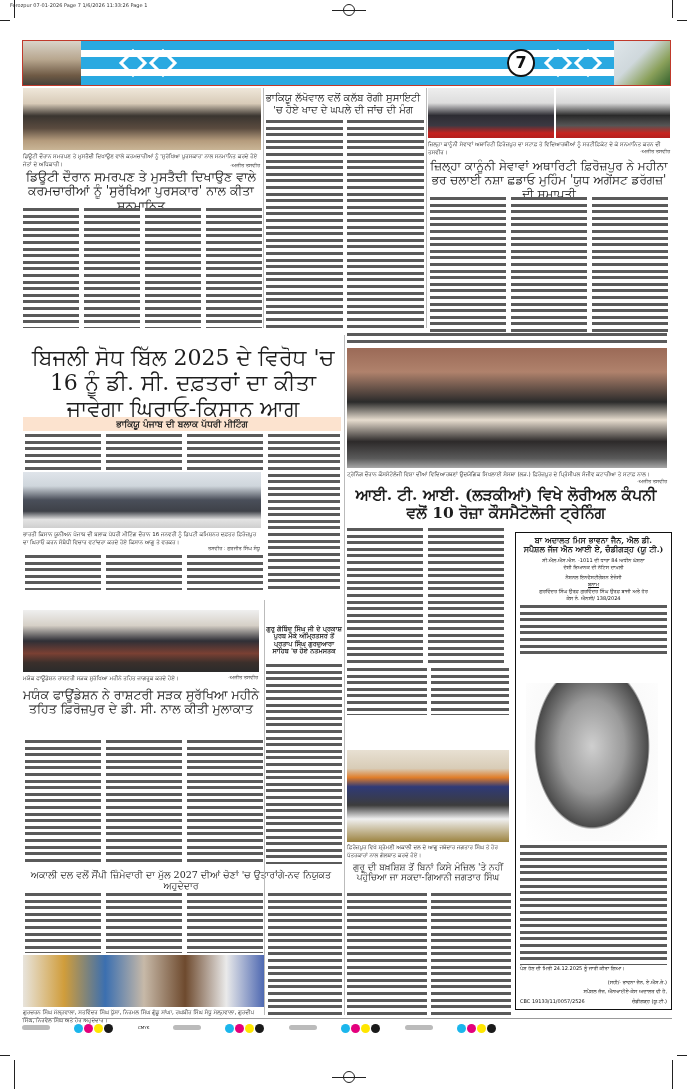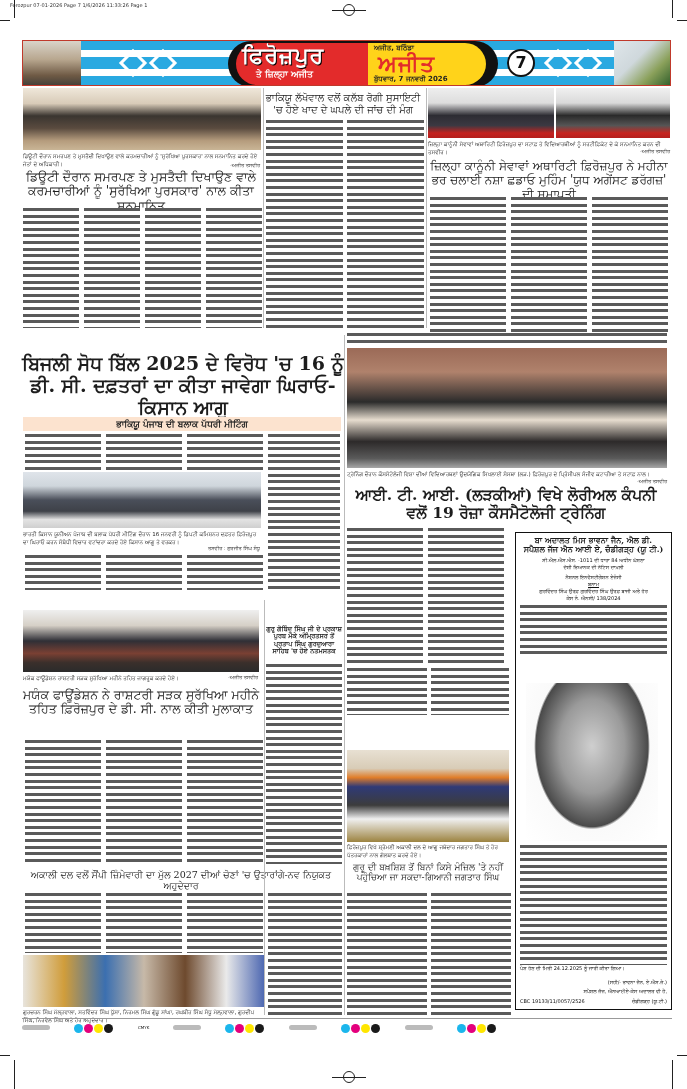--- a/index.html
+++ b/index.html
@@ -53,29 +53,20 @@
 
 <div class="abs mast">
   <div class="band-top"></div>
     <div class="band-bot"></div>
   <div class="diamond" style="left:100px"></div>
   <div class="diamond" style="left:130px"></div>
   <div class="diamond" style="left:525px"></div>
   <div class="diamond" style="left:555px"></div>
   <div class="abs photo-l"></div>
   <div class="abs photo-r"></div>
-  <div class="abs oval">
-    <div class="red"></div>
-      <div class="yel"></div>
-    <div class="abs m-title">ਫਿਰੋਜ਼ਪੁਰ</div>
-    <div class="abs m-sub">ਤੇ ਜ਼ਿਲ੍ਹਾ ਅਜੀਤ</div>
-    <div class="abs m-city">ਅਜੀਤ, ਬਠਿੰਡਾ</div>
-    <div class="abs m-brand">ਅਜੀਤ</div>
-    <div class="abs m-date">ਬੁੱਧਵਾਰ, 7 ਜਨਵਰੀ 2026</div>
-  </div>
   <div class="abs pgnum">7</div>
 </div>
 
 <div class="abs photo" style="left:23px;top:88px;width:238px;height:62px;background:linear-gradient(180deg,#efe7da 0%,#d8cbb8 25%,#3a3530 45%,#5a4b3f 65%,#b59c7d 85%,#c9b596 100%)"></div>
 <div class="abs caption" style="left:23px;top:152px;width:238px">ਡਿਊਟੀ ਦੌਰਾਨ ਸਮਰਪਣ ਤੇ ਮੁਸਤੈਦੀ ਦਿਖਾਉਣ ਵਾਲੇ ਕਰਮਚਾਰੀਆਂ ਨੂੰ 'ਸੁਰੱਖਿਆ ਪੁਰਸਕਾਰ' ਨਾਲ ਸਨਮਾਨਿਤ ਕਰਦੇ ਹੋਏ ਜੇਤਾਂ ਦੇ ਅਧਿਕਾਰੀ।</div>
 <div class="abs credit" style="left:200px;top:162px;width:60px">-ਅਜੀਤ ਤਸਵੀਰ</div>
 <div class="abs hl" style="left:20px;top:170px;width:242px;font-size:12.5px">ਡਿਊਟੀ ਦੌਰਾਨ ਸਮਰਪਣ ਤੇ ਮੁਸਤੈਦੀ ਦਿਖਾਉਣ ਵਾਲੇ ਕਰਮਚਾਰੀਆਂ ਨੂੰ 'ਸੁਰੱਖਿਆ ਪੁਰਸਕਾਰ' ਨਾਲ ਕੀਤਾ ਸਨਮਾਨਿਤ</div>
 <div class="abs body-txt" style="left:23px;top:208px;width:56px;height:120px">
     <span class="txt-fill"></span>
   </div>
@@ -105,21 +96,21 @@
 <div class="abs body-txt" style="left:430px;top:197px;width:76px;height:135px">
     <span class="txt-fill"></span>
   </div>
 <div class="abs body-txt" style="left:511px;top:197px;width:76px;height:135px">
     <span class="txt-fill"></span>
   </div>
 <div class="abs body-txt" style="left:592px;top:197px;width:76px;height:135px">
     <span class="txt-fill"></span>
   </div>
 
-<div class="abs hl" style="left:22px;top:353px;width:322px;font-size:19px;font-weight:bold">ਬਿਜਲੀ ਸੋਧ ਬਿੱਲ 2025 ਦੇ ਵਿਰੋਧ 'ਚ 16 ਨੂੰ ਡੀ. ਸੀ. ਦਫ਼ਤਰਾਂ ਦਾ ਕੀਤਾ ਜਾਵੇਗਾ ਘਿਰਾਓ-ਕਿਸਾਨ ਆਗੂ</div>
+<div class="abs hl" style="left:22px;top:345px;width:322px;font-size:22px;font-weight:normal">ਬਿਜਲੀ ਸੋਧ ਬਿੱਲ 2025 ਦੇ ਵਿਰੋਧ 'ਚ 16 ਨੂੰ ਡੀ. ਸੀ. ਦਫ਼ਤਰਾਂ ਦਾ ਕੀਤਾ ਜਾਵੇਗਾ ਘਿਰਾਓ-ਕਿਸਾਨ ਆਗੂ</div>
 <div class="abs kicker" style="left:23px;top:417px;width:318px;height:14px;font-size:9px;line-height:14px">ਭਾਕਿਯੂ ਪੰਜਾਬ ਦੀ ਬਲਾਕ ਪੱਧਰੀ ਮੀਟਿੰਗ</div>
 <div class="abs body-txt" style="left:25px;top:434px;width:76px;height:36px">
     <span class="txt-fill"></span>
   </div>
 <div class="abs body-txt" style="left:106px;top:434px;width:76px;height:36px">
     <span class="txt-fill"></span>
   </div>
 <div class="abs body-txt" style="left:187px;top:434px;width:76px;height:36px">
     <span class="txt-fill"></span>
   </div>
@@ -157,21 +148,21 @@
 <div class="abs body-txt" style="left:266px;top:664px;width:76px;height:200px">
     <span class="txt-fill"></span>
   </div>
 
 <div class="abs body-txt" style="left:347px;top:333px;width:320px;height:10px">
     <span class="txt-fill"></span>
   </div>
 <div class="abs photo" style="left:347px;top:348px;width:320px;height:120px;background:linear-gradient(180deg,#9b6a57 0%,#b0826c 20%,#2b2b2b 45%,#e7ddcf 60%,#2d2a2a 78%,#5a5a5a 92%,#a7a7a7 100%)"></div>
 <div class="abs caption" style="left:347px;top:470px;width:320px">ਟ੍ਰੇਨਿੰਗ ਦੌਰਾਨ ਕੌਸਮੈਟੋਲੋਜੀ ਵਿਸ਼ਾ ਦੀਆਂ ਵਿਦਿਆਰਥਣਾਂ ਉਦਯੋਗਿਕ ਸਿਖਲਾਈ ਸੰਸਥਾ (ਲੜ.) ਫ਼ਿਰੋਜ਼ਪੁਰ ਦੇ ਪ੍ਰਿੰਸੀਪਲ ਸੰਜੀਵ ਕਟਾਰੀਆ ਤੇ ਸਟਾਫ਼ ਨਾਲ।</div>
 <div class="abs credit" style="left:610px;top:478px;width:57px">-ਅਜੀਤ ਤਸਵੀਰ</div>
-<div class="abs hl" style="left:345px;top:486px;width:322px;font-size:15.5px;font-weight:bold">ਆਈ. ਟੀ. ਆਈ. (ਲੜਕੀਆਂ) ਵਿਖੇ ਲੋਰੀਅਲ ਕੰਪਨੀ ਵਲੋਂ 19 ਰੋਜ਼ਾ ਕੌਸਮੈਟੋਲੋਜੀ ਟ੍ਰੇਨਿੰਗ</div>
+<div class="abs hl" style="left:345px;top:486px;width:322px;font-size:15.5px;font-weight:bold">ਆਈ. ਟੀ. ਆਈ. (ਲੜਕੀਆਂ) ਵਿਖੇ ਲੋਰੀਅਲ ਕੰਪਨੀ ਵਲੋਂ 10 ਰੋਜ਼ਾ ਕੌਸਮੈਟੋਲੋਜੀ ਟ੍ਰੇਨਿੰਗ</div>
 <div class="abs body-txt" style="left:347px;top:528px;width:76px;height:135px">
     <span class="txt-fill"></span>
   </div>
 <div class="abs body-txt" style="left:428px;top:528px;width:76px;height:135px">
     <span class="txt-fill"></span>
   </div>
 <div class="abs body-txt" style="left:347px;top:668px;width:80px;height:47px">
     <span class="txt-fill"></span>
   </div>
 <div class="abs body-txt" style="left:431px;top:668px;width:78px;height:47px">

